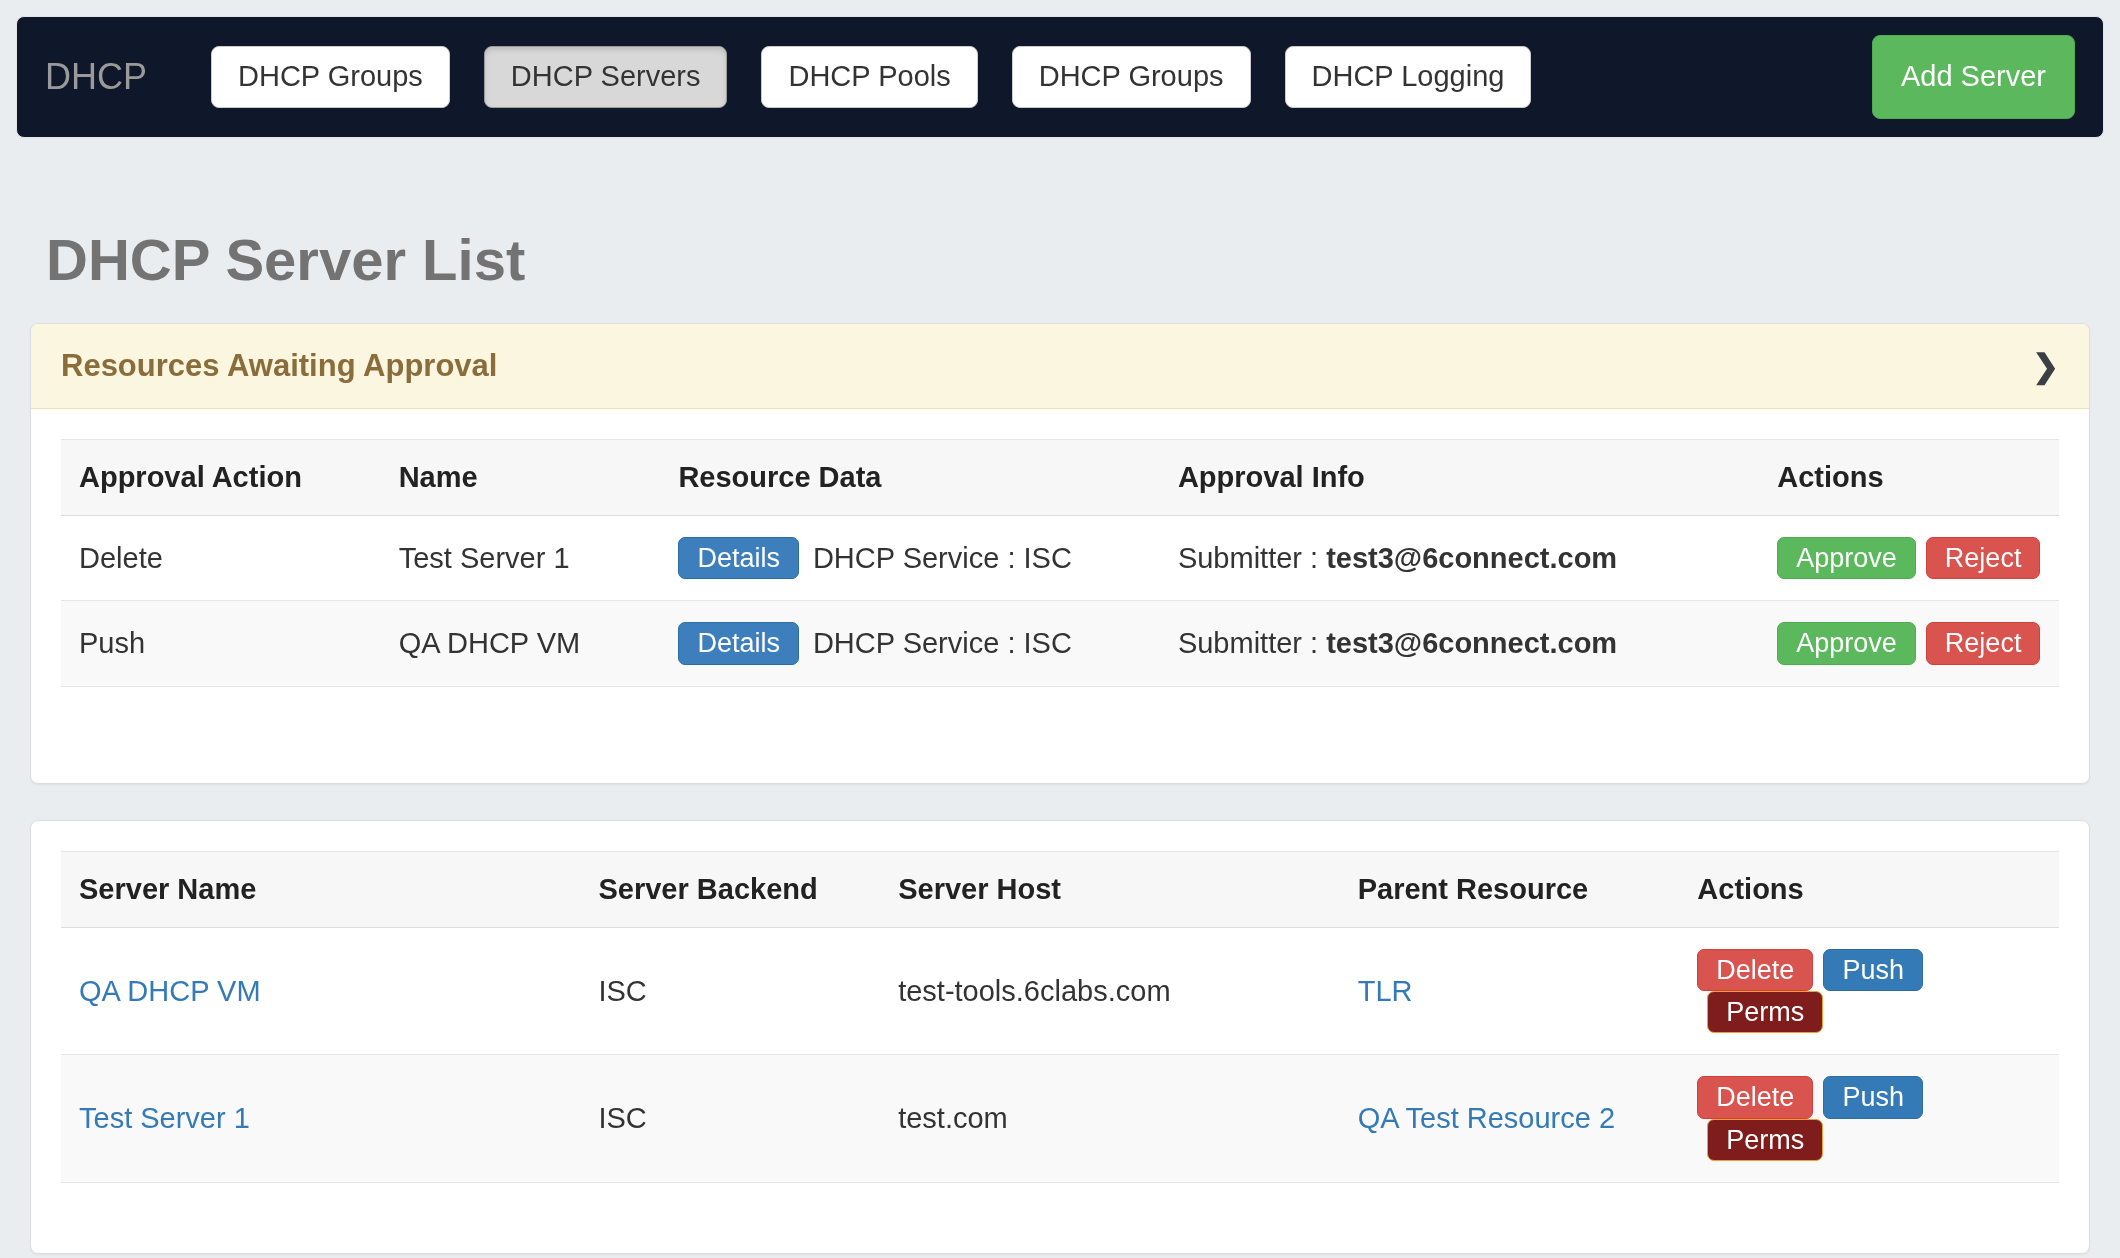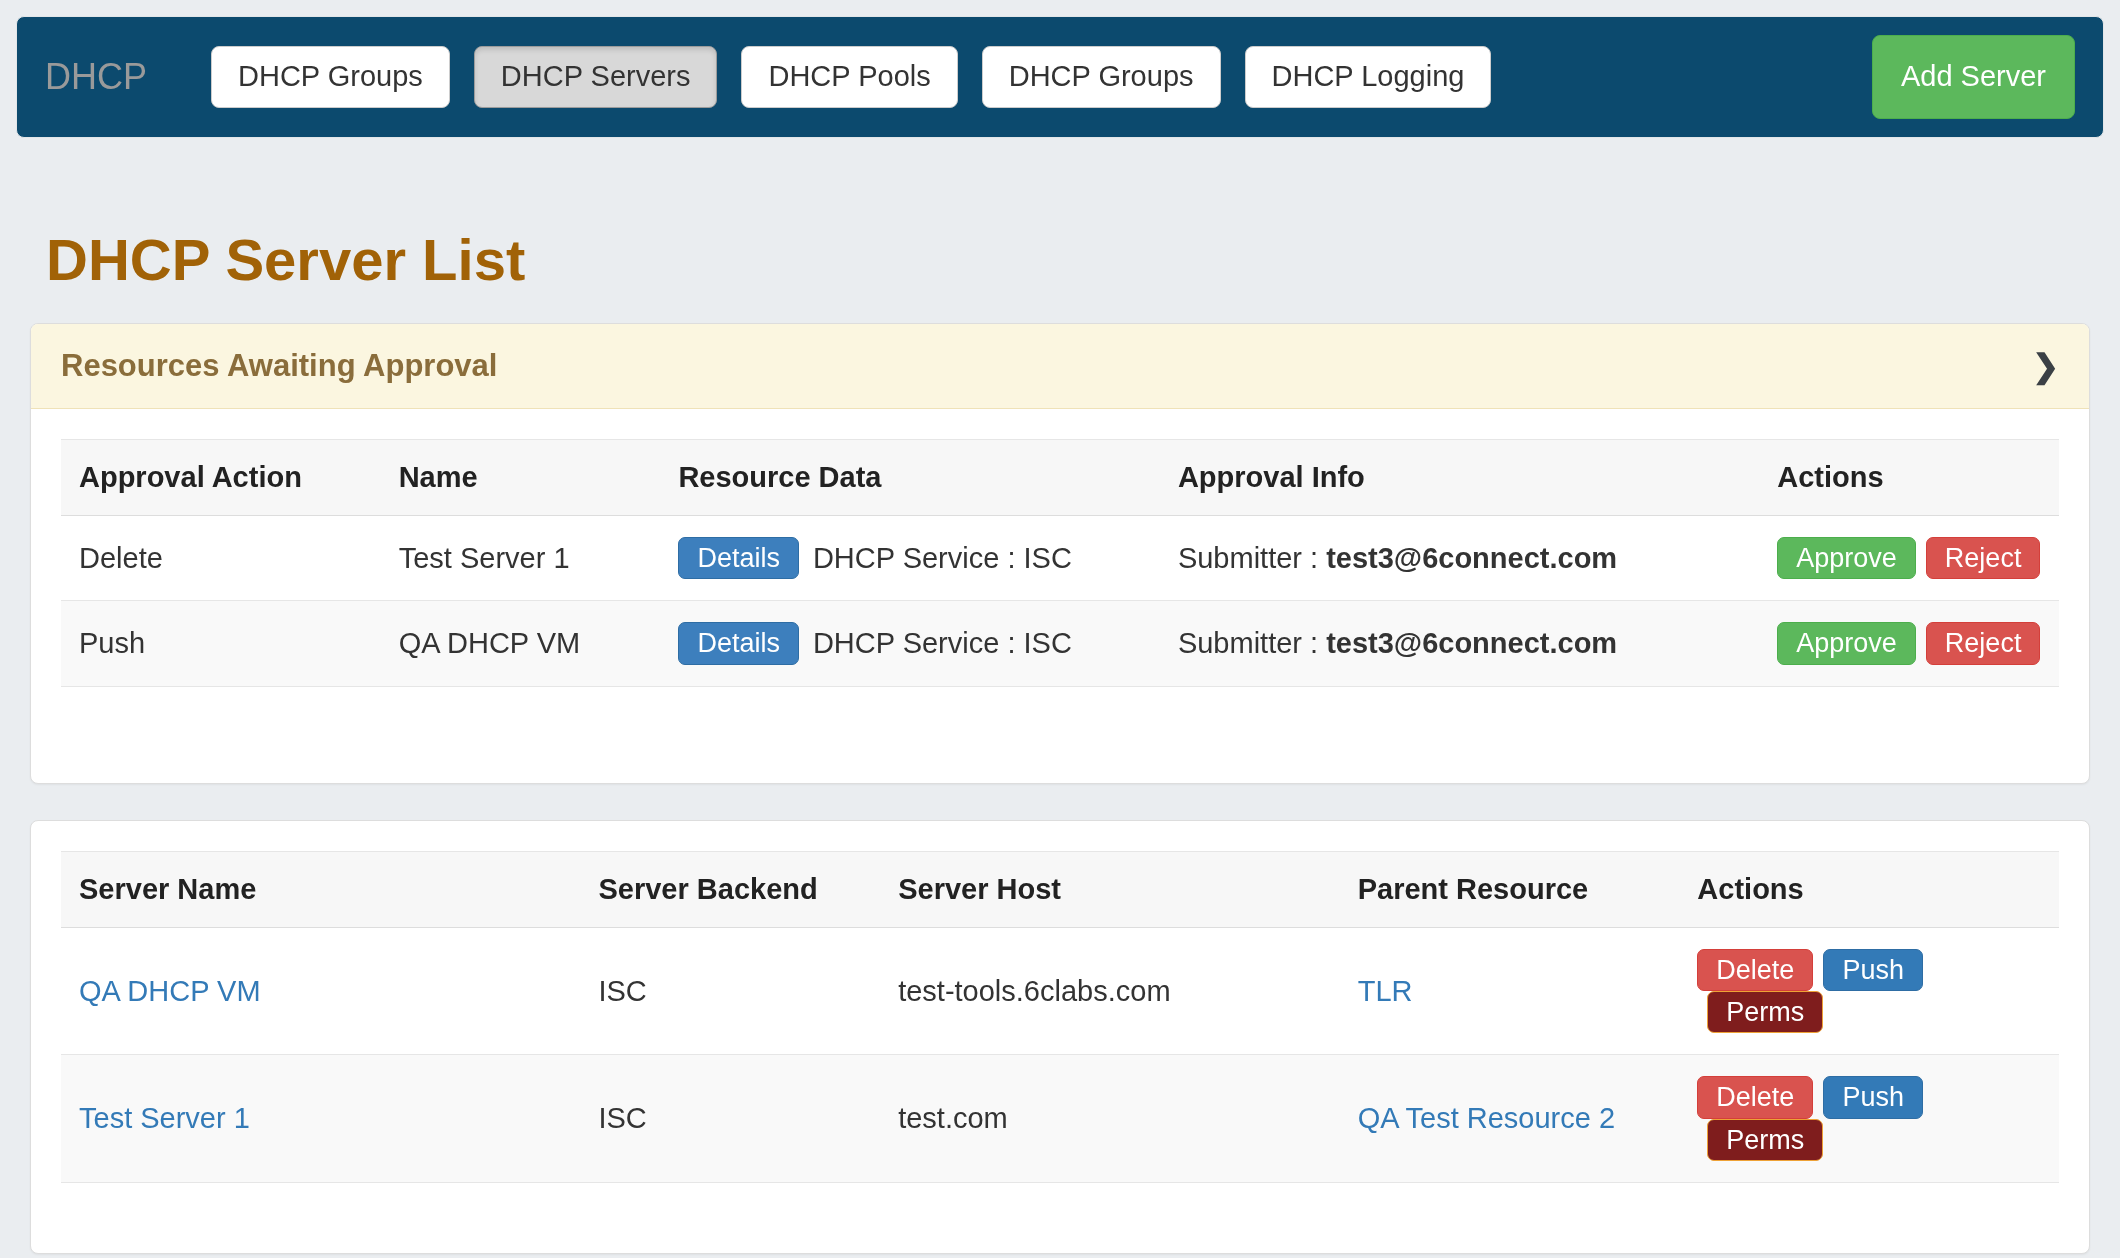--- a/index.html
+++ b/index.html
@@ -8,41 +8,41 @@
     min-height: 1258px;
     background: #eaedf0;
     font-family: "Liberation Sans", sans-serif;
     font-size: 28px;
     color: #333;
   }
 
   
   .navbar {
     margin: 16px;
-    background: #0c4a6e;
+    background: #0f172a;
     border: 1px solid #e3e6e8;
     border-radius: 8px;
     display: flex;
     align-items: center;
     padding: 18px 28px;
   }
   .brand {
     color: #9a9a9a;
     font-size: 36px;
     margin-right: 64px;
   }
   .nav-btn {
     background: #ffffff;
     border: 1px solid #cccccc;
     border-radius: 8px;
     padding: 14px 26px;
     font-size: 29px;
     font-family: inherit;
     color: #333;
-    margin-right: 24px;
+    margin-right: 34px;
     cursor: pointer;
     line-height: 1.1;
   }
   .nav-btn.active {
     background: #d8d8d8;
     border-color: #9c9c9c;
     box-shadow: inset 0 3px 5px rgba(0,0,0,.12);
   }
   .btn-add-server {
     margin-left: auto;
@@ -56,21 +56,21 @@
     cursor: pointer;
     line-height: 1.1;
   }
 
   
   .content { padding: 0 30px; }
   .page-title {
     margin: 88px 0 30px 16px;
     font-size: 58px;
     font-weight: 600;
-    color: #a16207;
+    color: #737373;
   }
 
   .panel {
     background: #ffffff;
     border: 1px solid #dddddd;
     border-radius: 8px;
     box-shadow: 0 1px 2px rgba(0,0,0,.05);
     overflow: hidden;
   }
   .panel + .panel { margin-top: 36px; }

